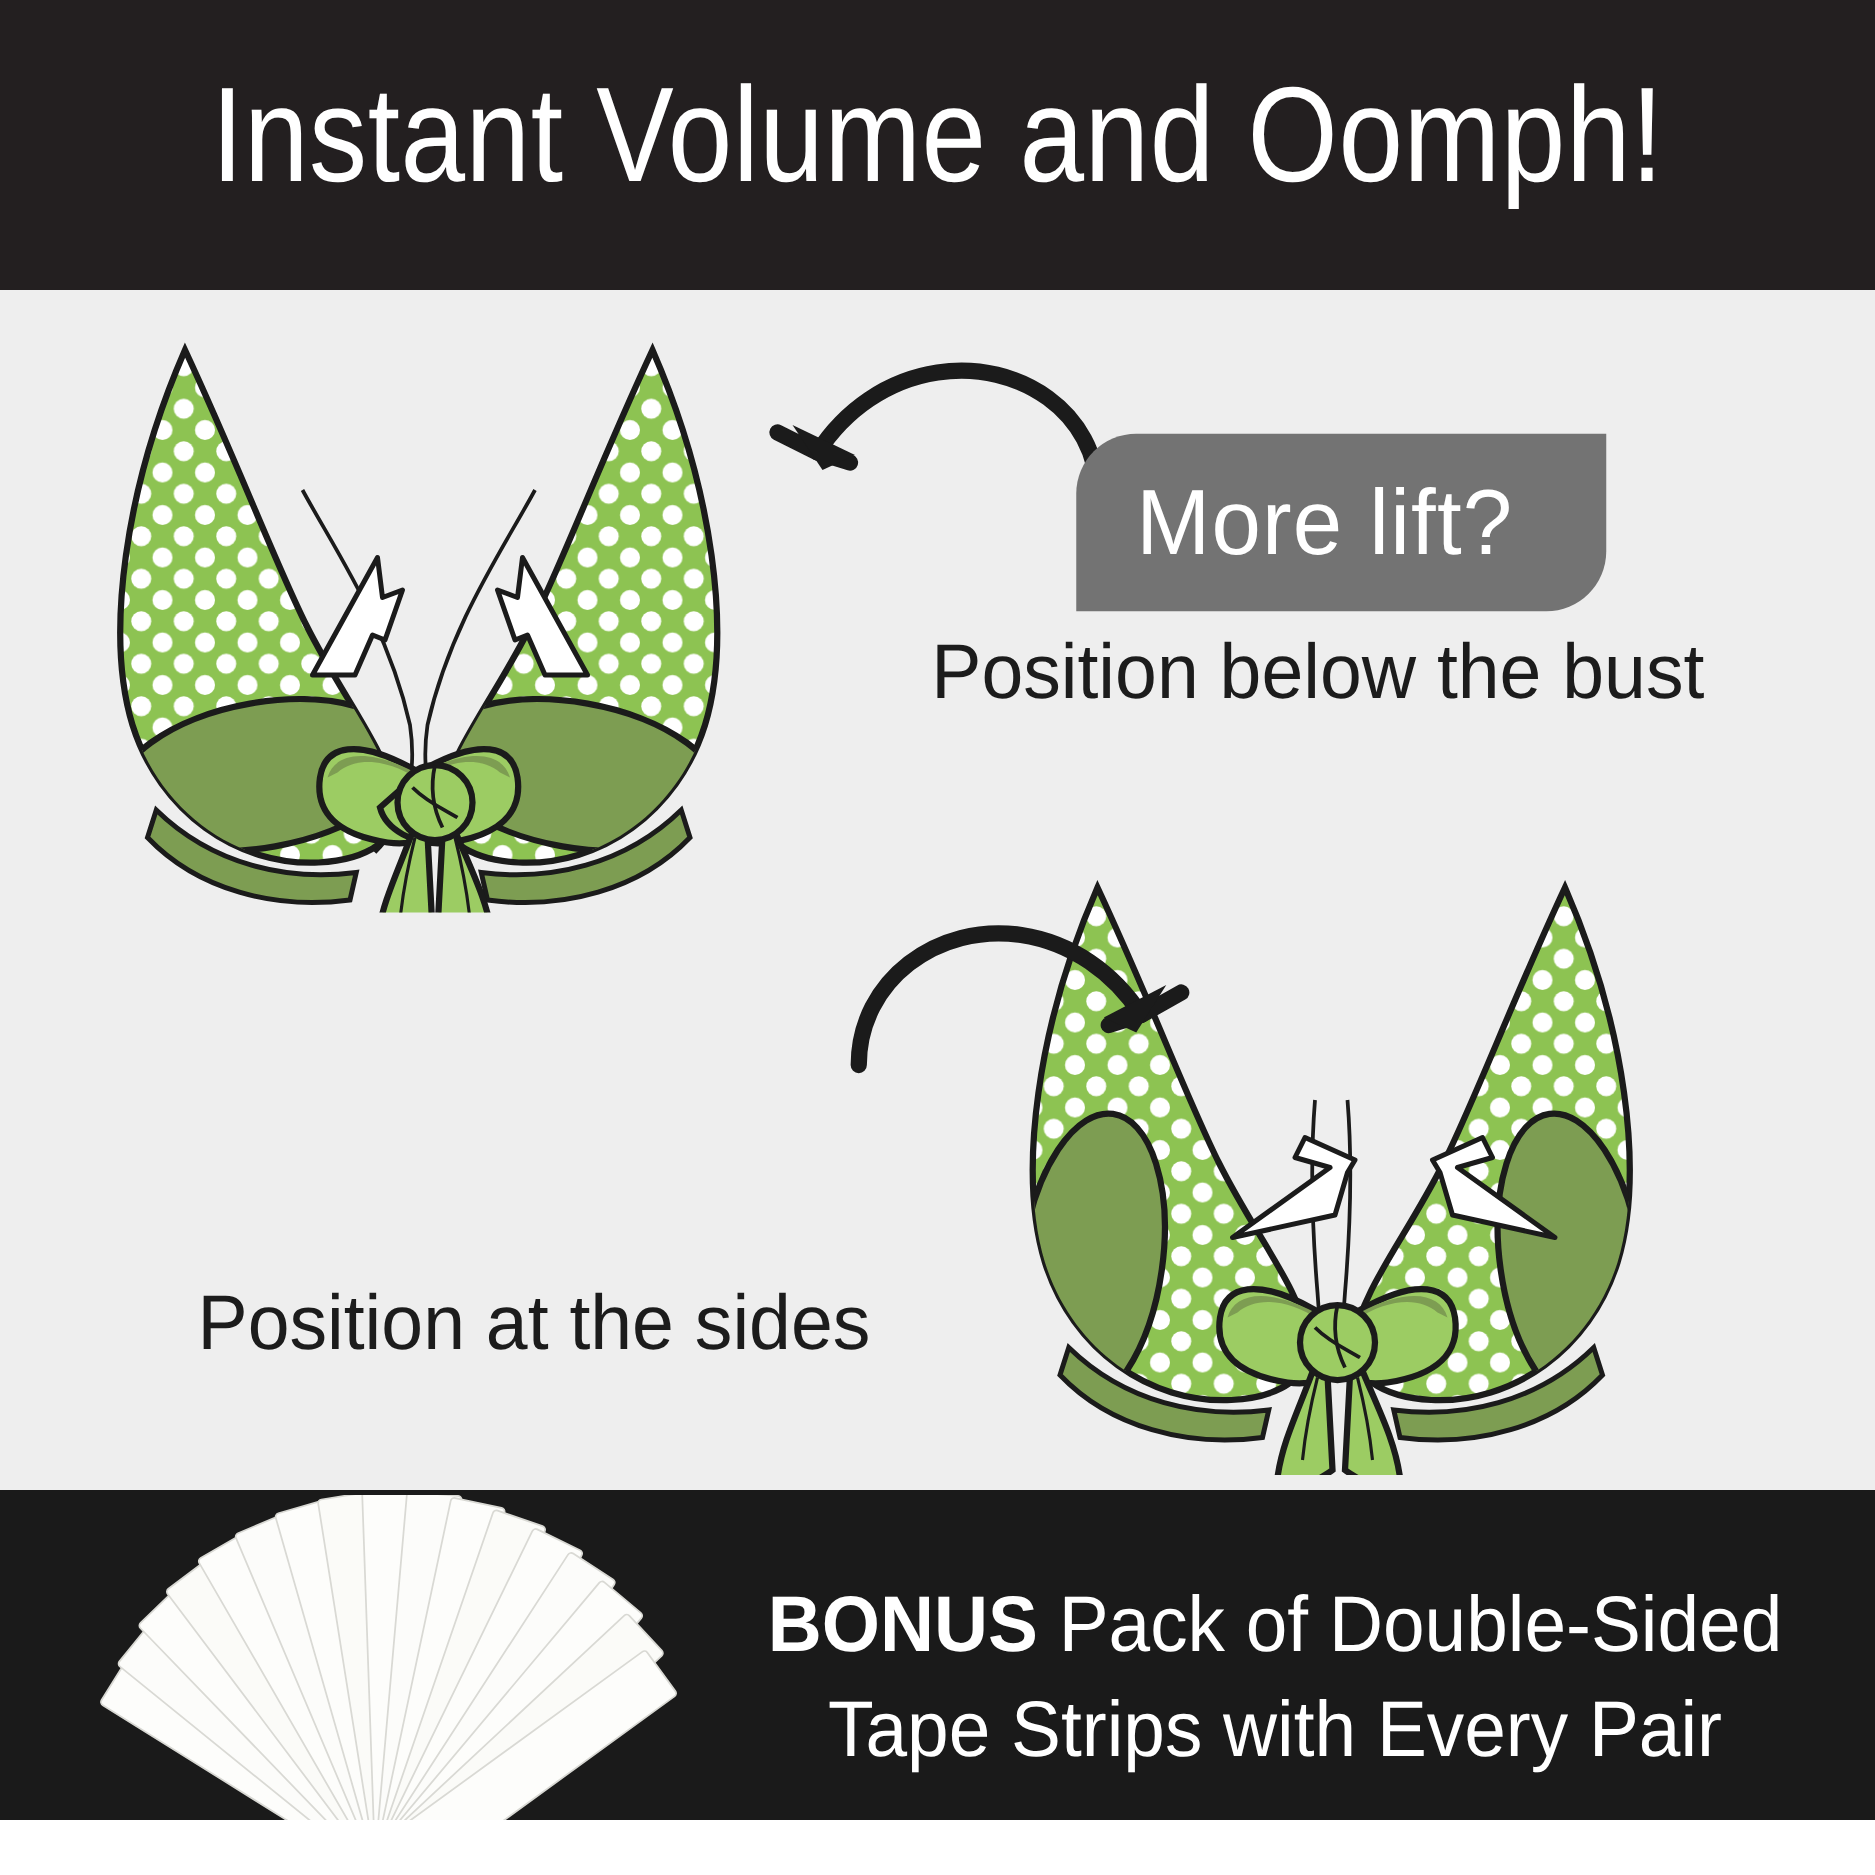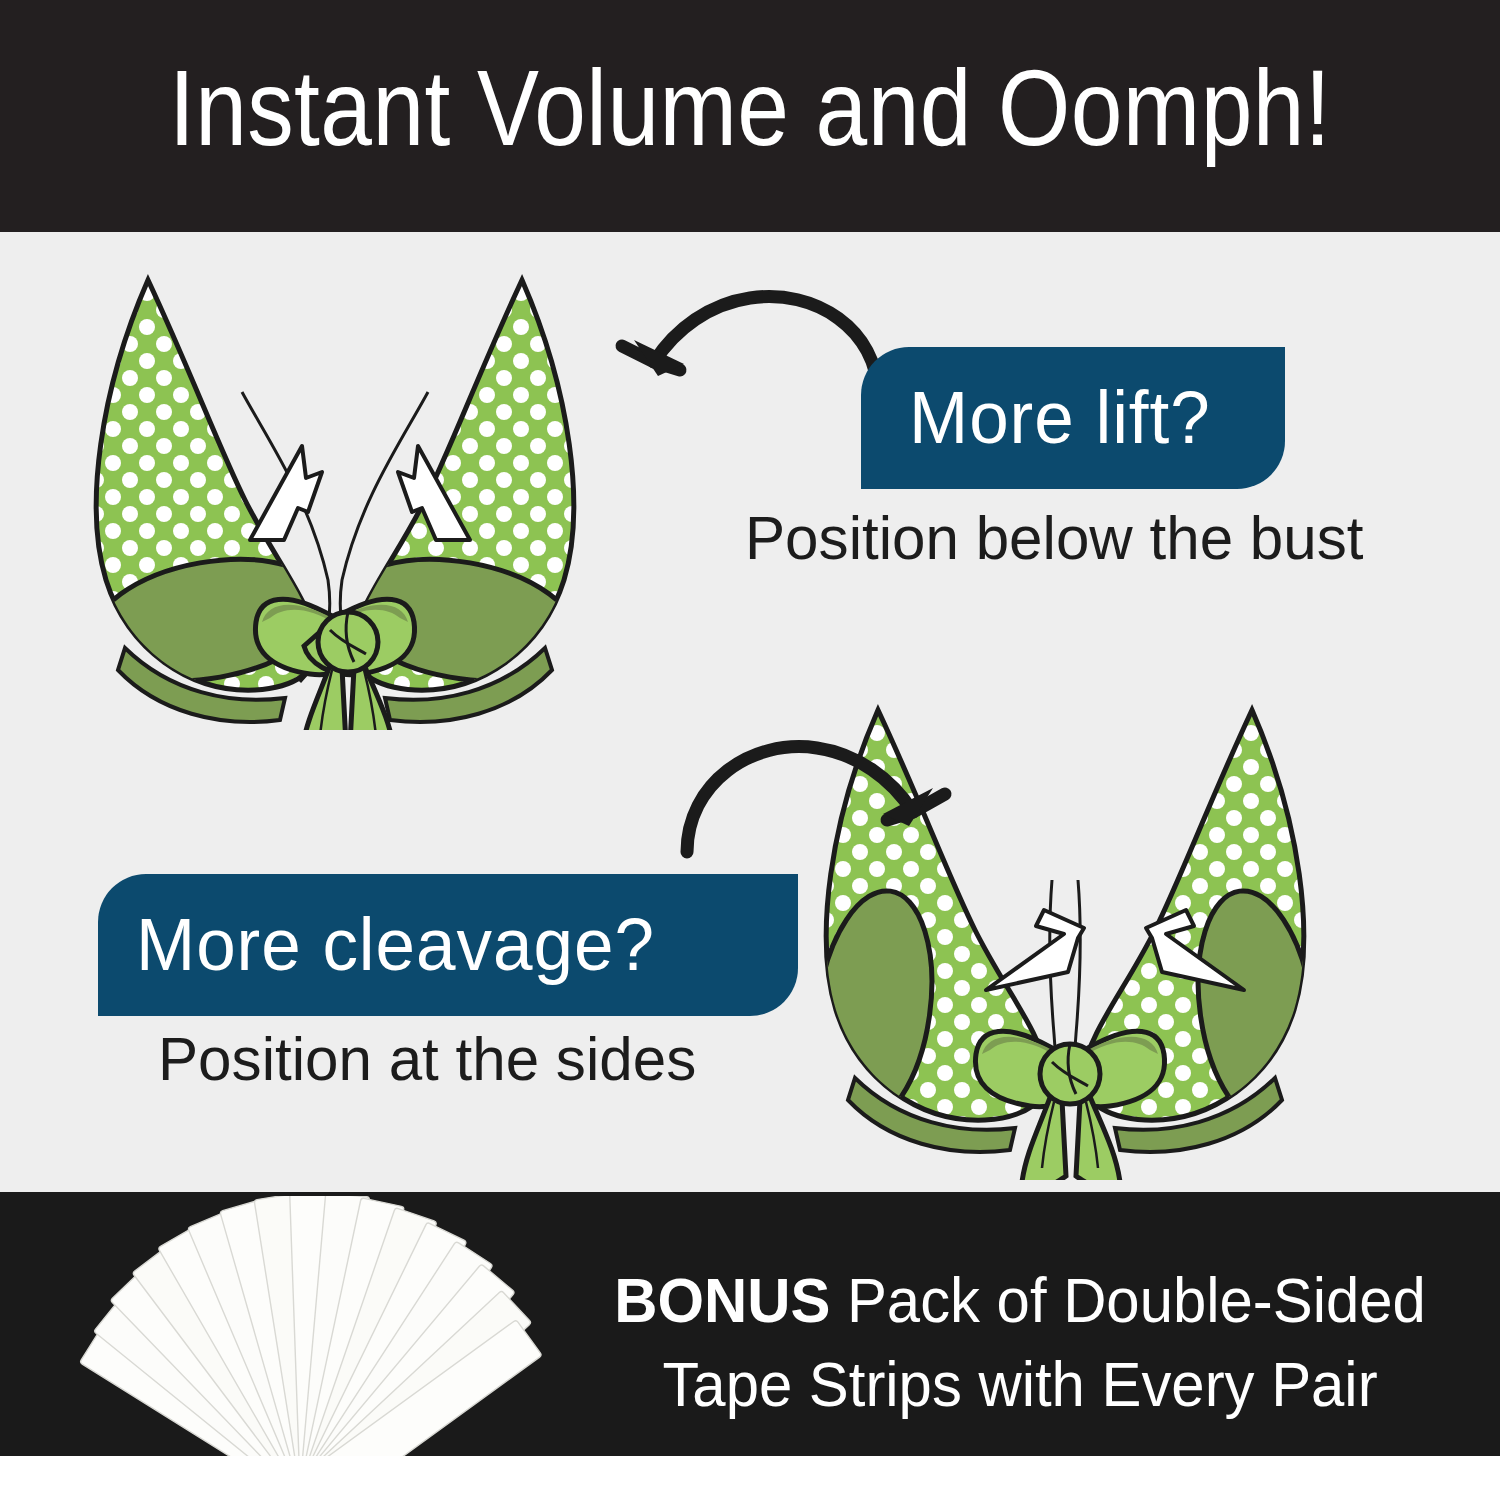--- a/index.html
+++ b/index.html
@@ -45,21 +45,21 @@
     position: absolute;
     left: 0; top: 232px;
     width: 1500px;
     height: 960px;
     background: #eeeeee;
   }
 
   
   .badge {
     position: absolute;
-    background: #0c4a6e;
+    background: #737373;
     border-top-left-radius: 48px;
     border-top-right-radius: 0;
     border-bottom-right-radius: 48px;
     border-bottom-left-radius: 0;
     display: flex;
     align-items: center;
   }
   .badge-text {
     color: #ffffff;
     font-family: "Liberation Sans Narrow", "Liberation Sans", sans-serif;
@@ -286,23 +286,20 @@
     <path d="M32,140 C32,72 96,26 162,36 C202,42 236,66 258,100" fill="none" stroke="#1b1b1b" stroke-width="13" stroke-linecap="round"></path>
     <path d="M258,100 L290,82 M258,100 L232,108" fill="none" stroke="#1b1b1b" stroke-width="13" stroke-linecap="round"></path>
     <path d="M278,76 L254,114 L228,102 Z" fill="#1b1b1b"></path>
   </svg>
 
   <div class="badge badge-lift">
     <span class="badge-text">More lift?</span>
   </div>
   <div class="caption caption-lift">Position below the bust</div>
 
-  <div class="badge badge-cleavage">
-    <span class="badge-text">More cleavage?</span>
-  </div>
   <div class="caption caption-sides">Position at the sides</div>
 
   <div class="footer-band"></div>
 
   <svg class="tape-illo" viewBox="0 0 560 304">
     <g transform="translate(282,292)">
       <g transform="rotate(-58)">
           <rect x="-22" y="-272" width="44" height="270" rx="3" fill="#fdfdfb" stroke="#d9d9d4" stroke-width="1.4"></rect>
         </g>
       <g transform="rotate(-51)">

